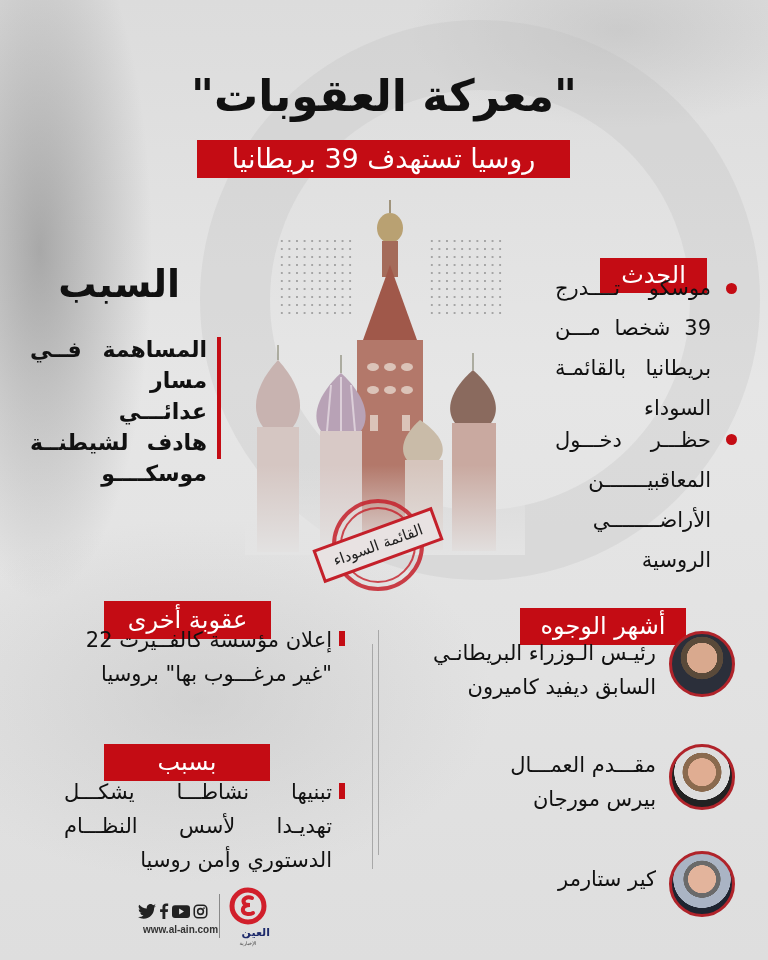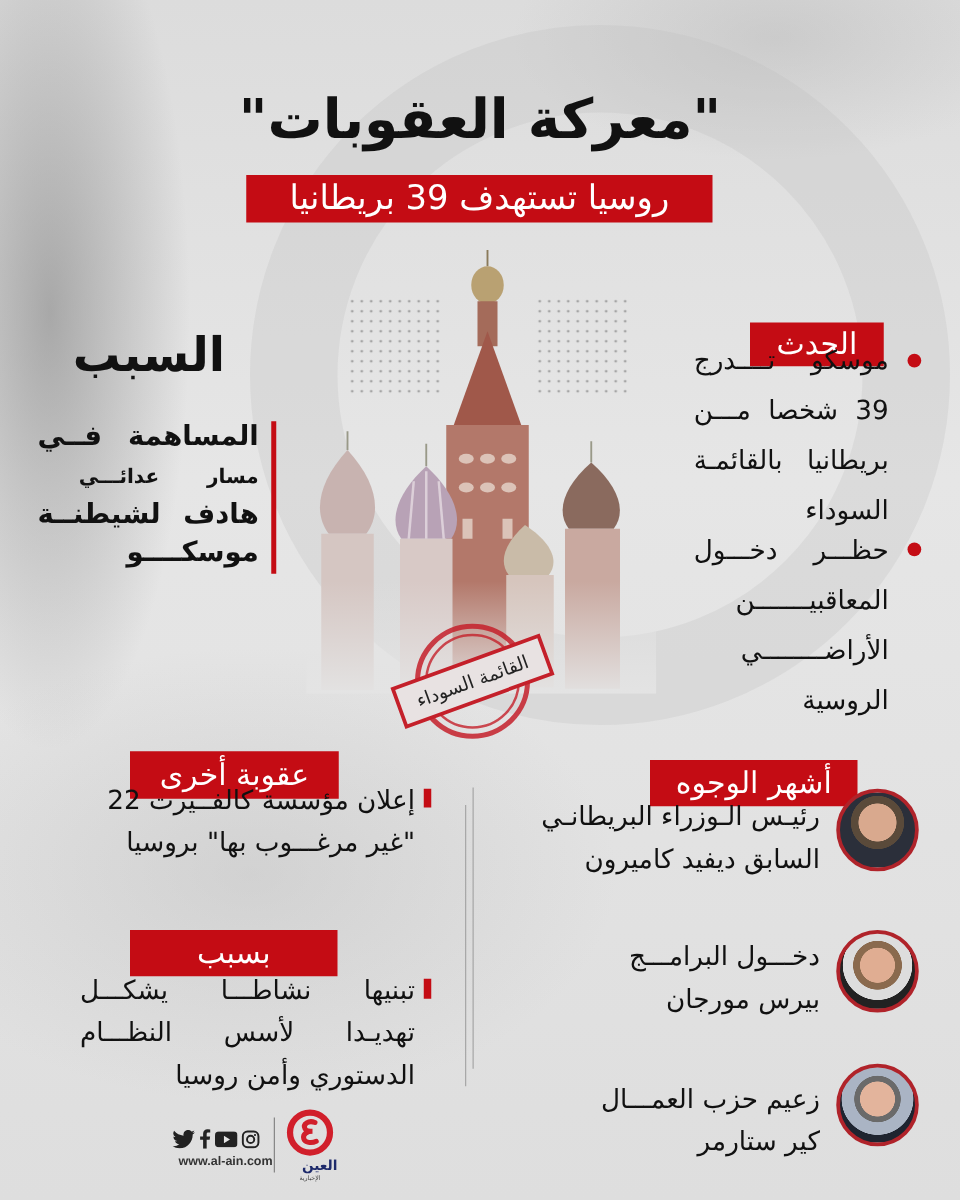--- a/index.html
+++ b/index.html
@@ -143,21 +143,21 @@
   <div class="bullet-text">حظـــر دخـــول</div>
   <div class="bullet-text">المعاقبيـــــــن</div>
   <div class="bullet-text">الأراضــــــــي</div>
   <div class="bullet-text" style="text-align-last:right;">الروسية</div>
 </div>
 
 <div class="abs" style="left:60px; top:262px; width:120px; text-align:center; font-size:38px; font-weight:bold; color:#111;">السبب</div>
 <div class="abs red-bar" style="left:217px; top:337px; width:4px; height:122px;"></div>
 <div class="abs" style="left:30px; top:334px; width:177px;font-weight:bold;">
   <div class="bullet-text" style="line-height:31px; font-size:22px;">المساهمة فــي</div>
-  <div class="bullet-text" style="line-height:31px; font-size:16px;margin-left:33px;">مسار عدائـــي</div>
+  <div class="bullet-text" style="line-height:31px; font-size:22px;margin-left:33px;">مسار عدائـــي</div>
   <div class="bullet-text" style="line-height:31px; font-size:22px;">هادف لشيطنــة</div>
   <div class="bullet-text" style="line-height:31px; font-size:22px; text-align-last:right;">موسكــــو</div>
 </div>
 
 <div class="abs label" style="left:104px; top:568px; width:167px; height:38px; font-size:24px; line-height:38px;">عقوبة أخرى</div>
 <div class="abs red-bar" style="left:339px; top:631px; width:6px; height:15px;"></div>
 <div class="abs" style="left:64px; top:623px; width:268px;">
   <div class="txt" style="text-align:right;">إعلان مؤسسة كالفــيرت 22</div>
   <div class="txt" style="text-align:right;">"غير مرغـــوب بها" بروسيا</div>
 </div>
@@ -176,27 +176,26 @@
 <div class="abs label" style="left:520px; top:575px; width:166px; height:37px; font-size:24px; line-height:37px;">أشهر الوجوه</div>
 
 <div class="abs avatar" style="left:669px; top:631px; background:radial-gradient(circle at 50% 40%, #d9a98e 0 32%, #5a4a3a 33% 45%, #2b2f3a 46%);"></div>
 <div class="abs" style="left:420px; top:636px; width:236px;">
   <div class="txt" style="text-align:right;">رئيـس الـوزراء البريطانـي</div>
   <div class="txt" style="text-align:right;">السابق ديفيد كاميرون</div>
 </div>
 
 <div class="abs avatar" style="left:669px; top:744px; background:radial-gradient(circle at 50% 42%, #e0ad92 0 30%, #8a6a4e 31% 42%, #ddd 43% 60%, #222 61%);"></div>
 <div class="abs" style="left:420px; top:748px; width:236px;">
-  <div class="txt" style="text-align:right;">دخـــول البرامـــج</div>
+  <div class="txt" style="text-align:right;">مقـــدم العمـــال</div>
   <div class="txt" style="text-align:right;">بيرس مورجان</div>
 </div>
 
 <div class="abs avatar" style="left:669px; top:851px; background:radial-gradient(circle at 50% 42%, #e3b49c 0 30%, #6a6a6a 31% 40%, #aab4c4 41% 62%, #1e2430 63%);"></div>
 <div class="abs" style="left:420px; top:862px; width:236px;">
-  <div class="txt" style="text-align:right;">زعيم حزب العمـــال</div>
   <div class="txt" style="text-align:right;">كير ستارمر</div>
 </div>
 
 <div class="abs" style="left:138px; top:902px; width:76px; height:18px; direction:ltr; display:flex; gap:3px; align-items:center;">
   <svg width="18" height="15" viewBox="0 0 24 20">
       <path d="M24 2.4a10 10 0 0 1-2.8.8A5 5 0 0 0 23.3.4a10 10 0 0 1-3.1 1.2A4.9 4.9 0 0 0 11.8 6 14 14 0 0 1 1.7.9a4.9 4.9 0 0 0 1.5 6.6A4.9 4.9 0 0 1 1 6.9a4.9 4.9 0 0 0 3.9 4.8 5 5 0 0 1-2.2.1 4.9 4.9 0 0 0 4.6 3.4A9.9 9.9 0 0 1 0 17.3 14 14 0 0 0 7.5 19.5c9 0 14-7.5 14-14v-.6A10 10 0 0 0 24 2.4z" fill="#222"></path>
     </svg>
   <svg width="10" height="16" viewBox="0 0 10 18">
       <path d="M6.5 18V10h2.7l.4-3.1H6.5V4.9c0-.9.3-1.5 1.5-1.5H9.7V.6A22 22 0 0 0 7.3.5C4.9.5 3.3 2 3.3 4.6v2.3H.6V10h2.7v8z" fill="#222"></path>
     </svg>

